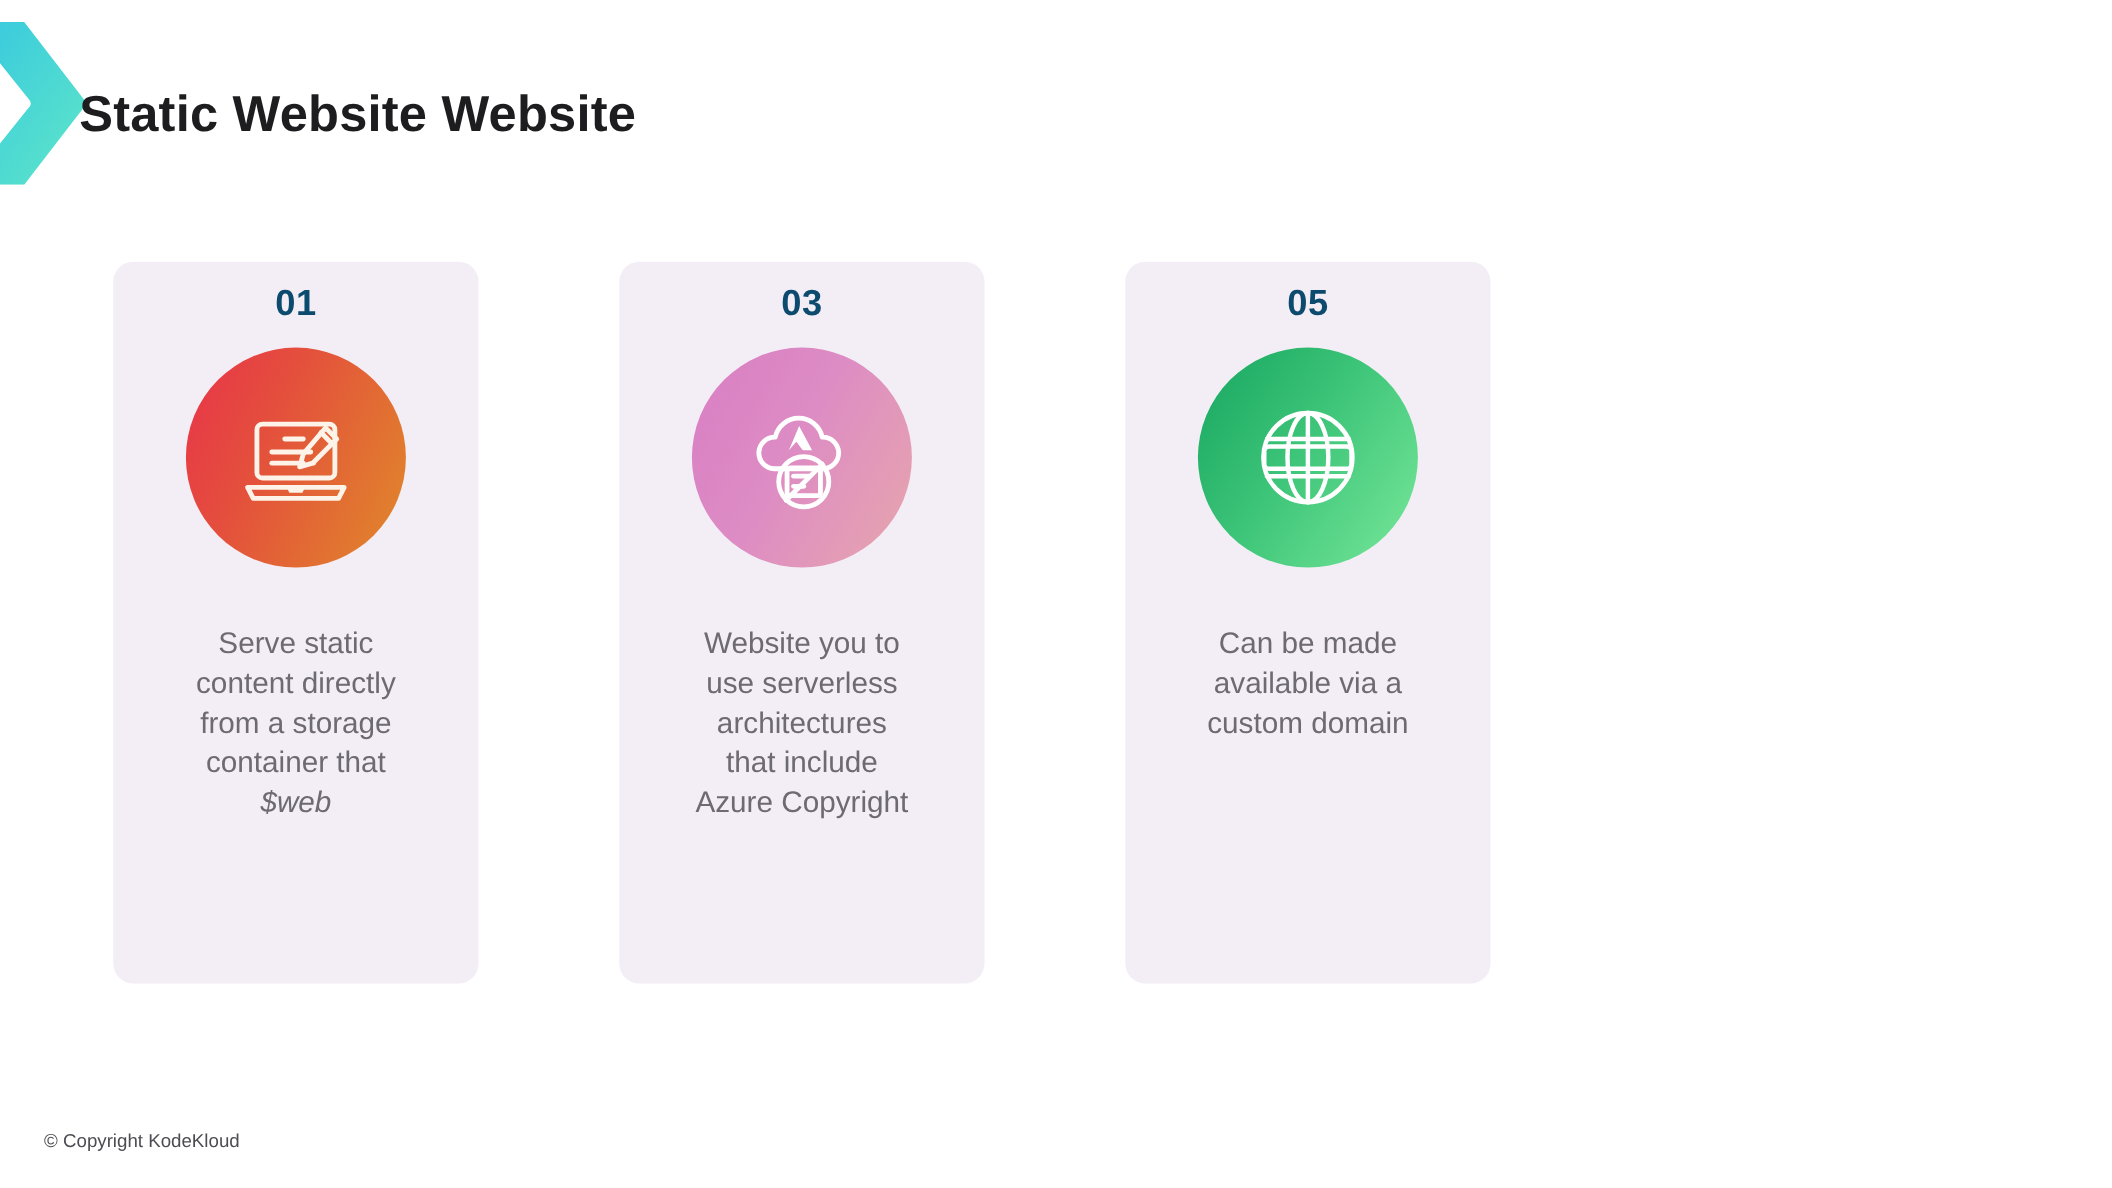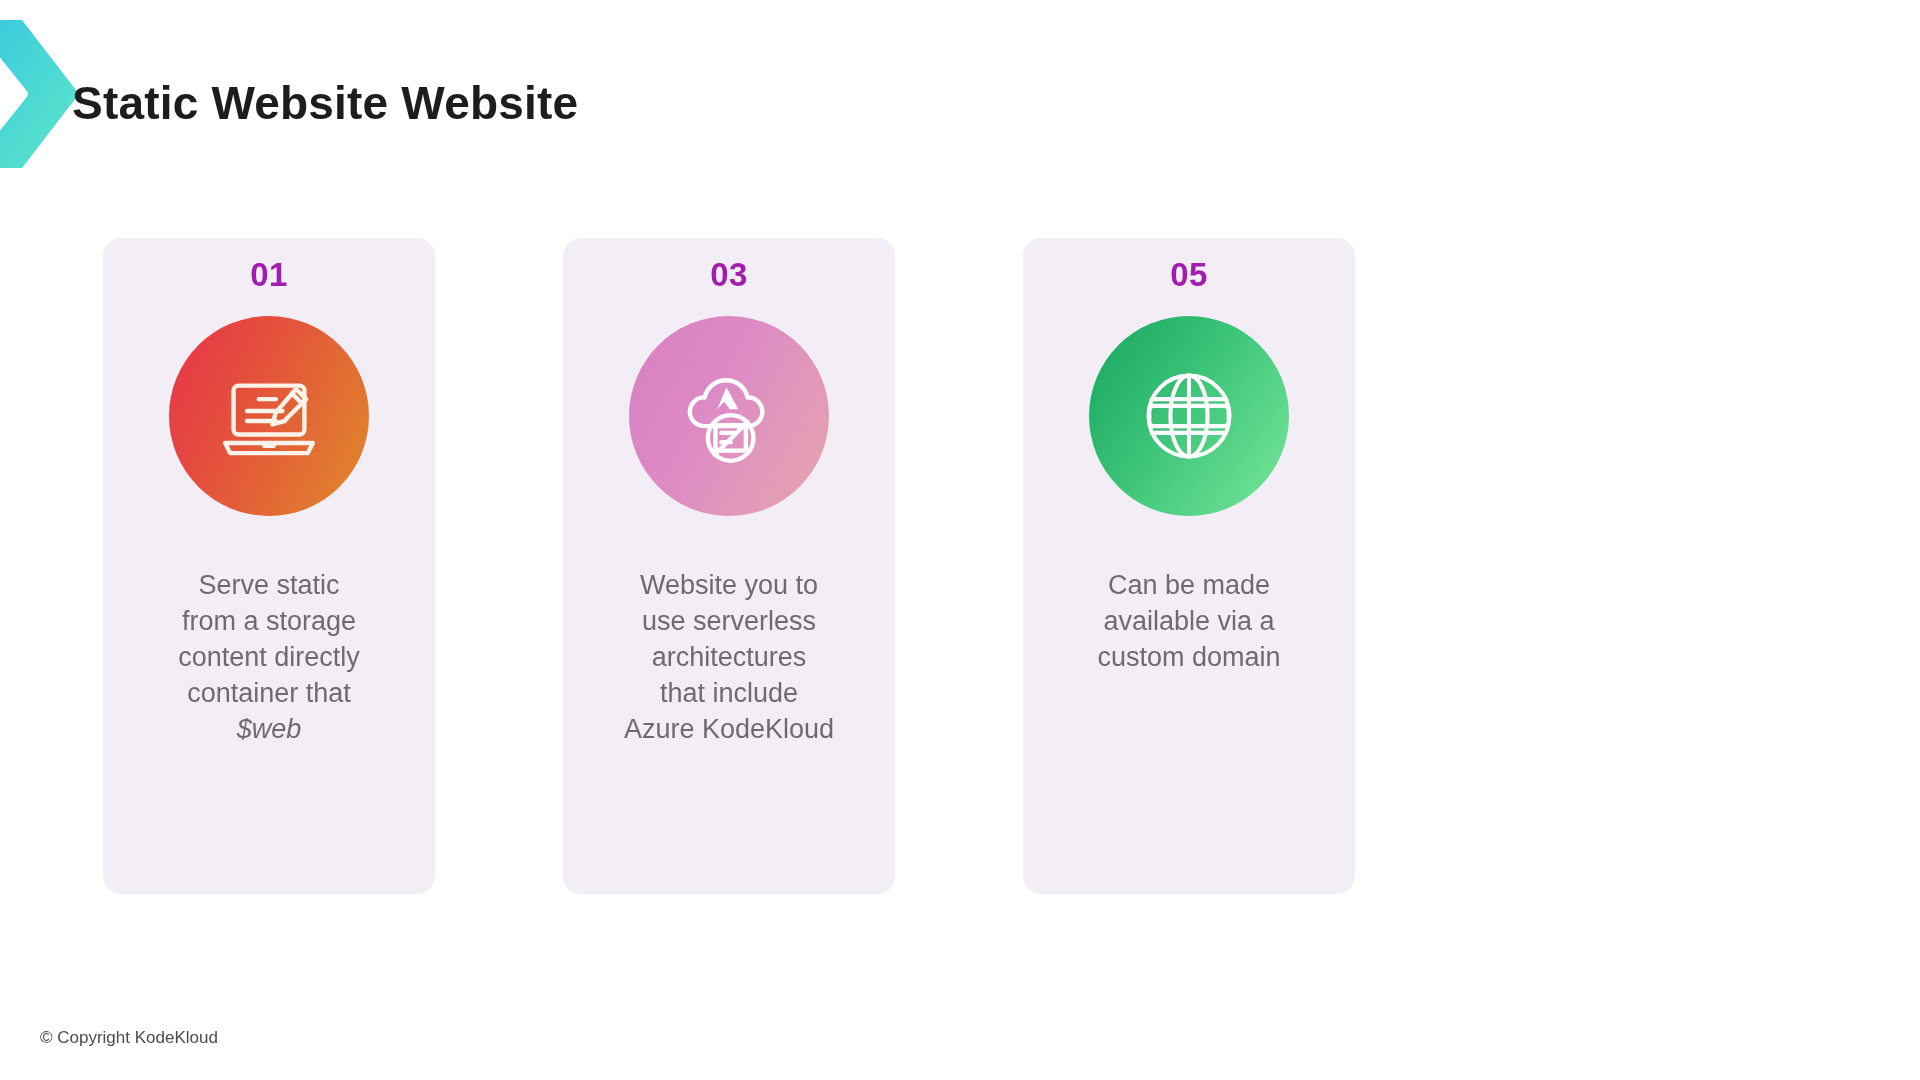--- a/index.html
+++ b/index.html
@@ -55,21 +55,21 @@
     display: flex;
     flex-direction: column;
     align-items: center;
     box-sizing: border-box;
     padding-top: 18px;
   }
 
   .card-number {
     font-size: 33px;
     font-weight: 600;
-    color: #a21caf;
+    color: #0c4a6e;
     letter-spacing: 0.5px;
     margin-bottom: 22px;
   }
 
   .icon-circle {
     width: 200px;
     height: 200px;
     border-radius: 50%;
     display: flex;
     align-items: center;
@@ -148,22 +148,22 @@
 
         <path d="M48 16 L54 22 L41 35 L34 37 L36 30 Z"></path>
         <line x1="45.5" y1="18.5" x2="51.5" y2="24.5"></line>
 
         <path d="M6 48 H58 L55 54 H9 Z"></path>
         <path d="M27 48 H37 L35.5 51 H28.5 Z" fill="#fdf3e8" stroke="none"></path>
       </svg>
     </div>
     <div class="card-text">
       <span style="display: block;">Serve static</span>
+      <span style="display: block;">content directly</span>
       <span style="display: block;">from a storage</span>
-      <span style="display: block;">content directly</span>
       <span style="display: block;">container that</span>
       <span class="em" style="display: block;">$web</span>
     </div>
   </div>
 
   <div class="info-card">
     <div class="card-number">03</div>
     <div class="icon-circle grad-pink">
       <svg viewBox="0 0 64 64" xmlns="http://www.w3.org/2000/svg" fill="none" stroke="#ffffff" stroke-width="2.6" stroke-linecap="round" stroke-linejoin="round">
 
@@ -176,21 +176,21 @@
         <line x1="27.5" y1="42" x2="36" y2="42"></line>
         <line x1="27.5" y1="47.5" x2="33" y2="47.5"></line>
         <line x1="43" y1="35.5" x2="23.5" y2="55"></line>
       </svg>
     </div>
     <div class="card-text">
       <span style="display: block;">Website you to</span>
       <span style="display: block;">use serverless</span>
       <span style="display: block;">architectures</span>
       <span style="display: block;">that include</span>
-      <span style="display: block;">Azure KodeKloud</span>
+      <span style="display: block;">Azure Copyright</span>
     </div>
   </div>
 
   <div class="info-card">
     <div class="card-number">05</div>
     <div class="icon-circle grad-green">
       <svg viewBox="0 0 64 64" xmlns="http://www.w3.org/2000/svg" fill="none" stroke="#ffffff" stroke-width="2.4" stroke-linecap="round" stroke-linejoin="round">
         <circle cx="32" cy="32" r="24"></circle>
 
         <ellipse cx="32" cy="32" rx="11" ry="24"></ellipse>

